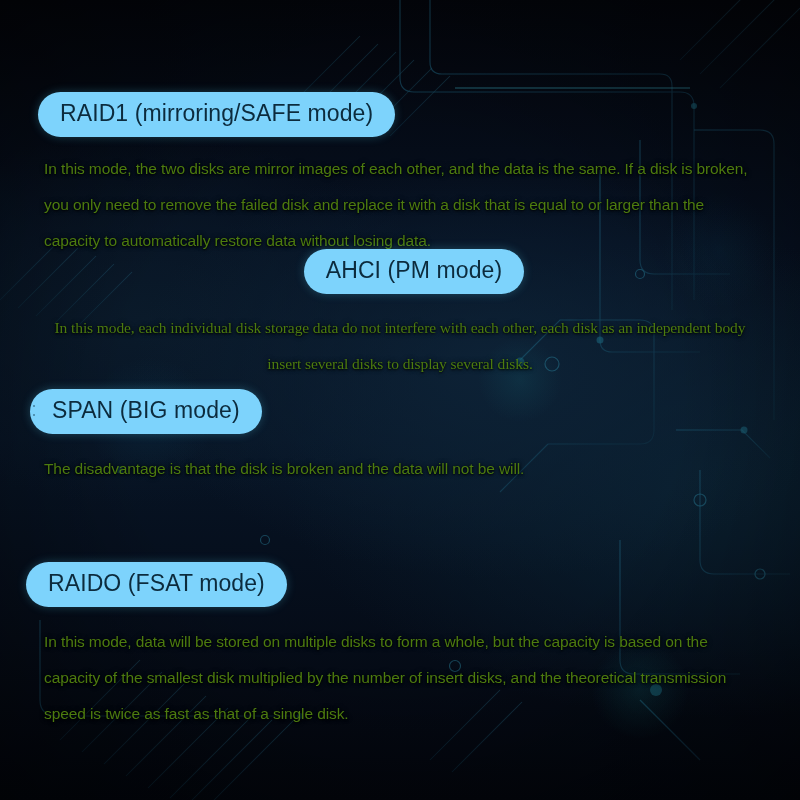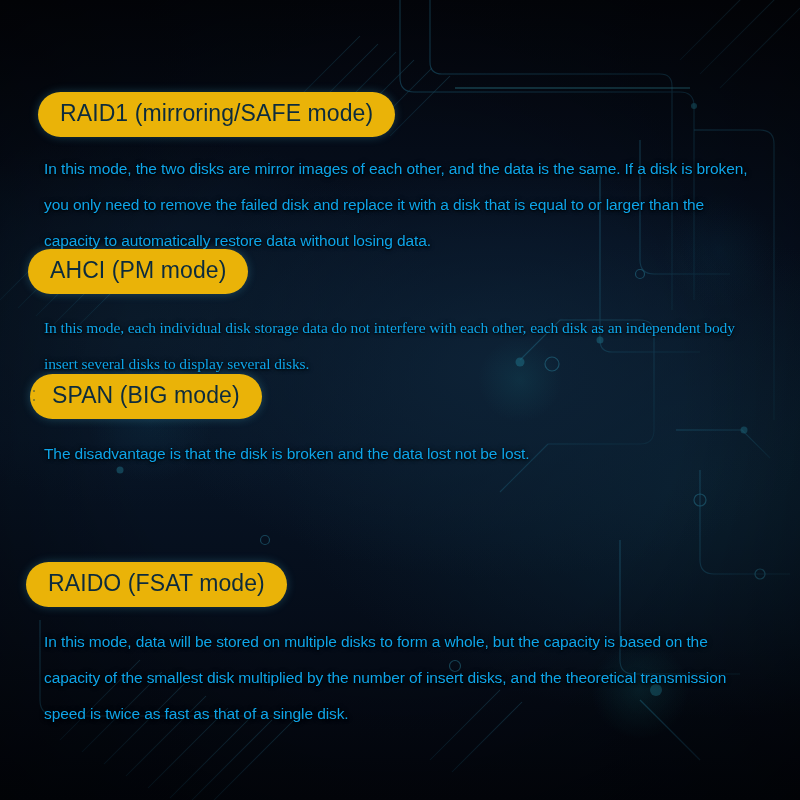--- a/index.html
+++ b/index.html
@@ -45,39 +45,39 @@
   #content {
     position: relative;
     z-index: 5;
     width: 100%;
     height: 100%;
   }
   .section { position: absolute; left: 0; width: 100%; }
 
   .pill {
     display: inline-block;
-    background: #eab308;
+    background: #7dd3fc;
     color: #0c2b3d;
     border-radius: 999px;
     font-size: 23px;
     font-weight: 400;
     letter-spacing: .1px;
     line-height: 1;
     padding: 10px 22px 12px 22px;
     box-shadow: 0 0 10px rgba(78,198,230,.28);
     white-space: nowrap;
   }
   .pill-wrap { padding-left: 26px; }
   .pill-wrap.indent-1 { padding-left: 38px; }
   .pill-wrap.indent-2 { padding-left: 28px; }
   .pill-wrap.indent-3 { padding-left: 30px; }
   .pill-wrap.indent-4 { padding-left: 26px; }
 
   .body-text {
-    color: #0ea5e9;
+    color: #4d7c0f;
     font-size: 15.5px;
     line-height: 36px;
     padding: 0 44px 0 44px;
     text-shadow: 0 0 5px rgba(0,0,0,.9), 0 1px 2px rgba(0,0,0,.85);
     letter-spacing: -0.1px;
   }
   .body-text p { margin: 0; }
 
   
   .speck {
@@ -218,37 +218,37 @@
 
     <div class="section" style="top:92px;">
       <div class="pill-wrap indent-1">
         <span class="pill">RAID1 (mirroring/SAFE mode)</span>
       </div>
       <div class="body-text" style="margin-top:14px;">
         <p>In this mode, the two disks are mirror images of each other, and the data is the same. If a disk is broken, you only need to remove the failed disk and replace it with a disk that is equal to or larger than the capacity to automatically restore data without losing data.</p>
       </div>
     </div>
 
-    <div class="section" style="top:249px;">
+    <div class="section" style="top:249px;text-align:center;">
       <div class="pill-wrap indent-2">
         <span class="pill">AHCI (PM mode)</span>
       </div>
       <div class="body-text" style="margin-top:16px;font-family:Liberation Serif, serif;">
         <p>In this mode, each individual disk storage data do not interfere with each other, each disk as an independent body insert several disks to display several disks.</p>
       </div>
     </div>
 
-    <div class="section" style="top:374px;">
+    <div class="section" style="top:389px;">
       <div class="pill-wrap indent-3">
         <span class="pill">SPAN (BIG mode)</span>
         <span class="speck" style="left:33px; top:16px;"></span>
         <span class="speck" style="left:33px; top:25px;"></span>
       </div>
       <div class="body-text" style="margin-top:17px;">
-        <p>The disadvantage is that the disk is broken and the data lost not be lost.</p>
+        <p>The disadvantage is that the disk is broken and the data will not be will.</p>
       </div>
     </div>
 
     <div class="section" style="top:562px;">
       <div class="pill-wrap indent-4">
         <span class="pill">RAIDO (FSAT mode)</span>
       </div>
       <div class="body-text" style="margin-top:17px;">
         <p>In this mode, data will be stored on multiple disks to form a whole, but the capacity is based on the capacity of the smallest disk multiplied by the number of insert disks, and the theoretical transmission speed is twice as fast as that of a single disk.</p>
       </div>

